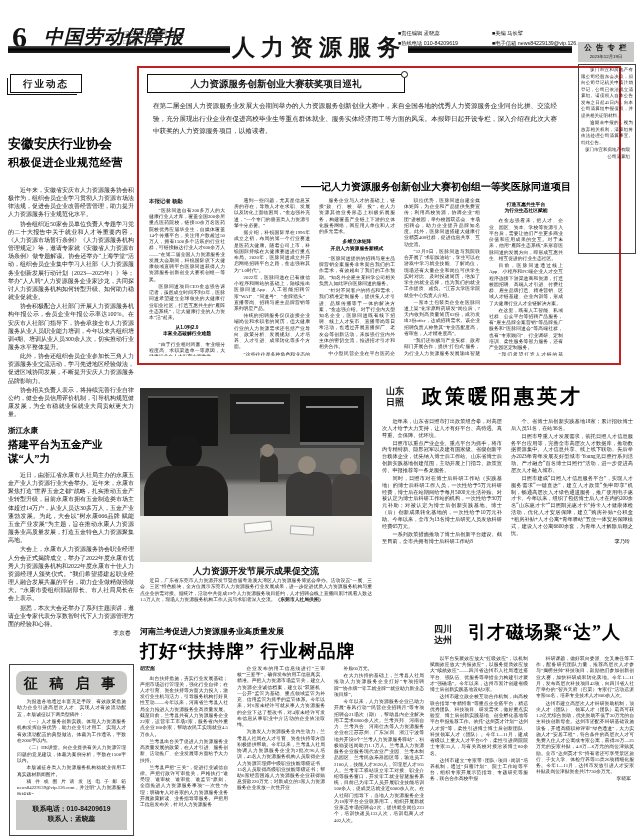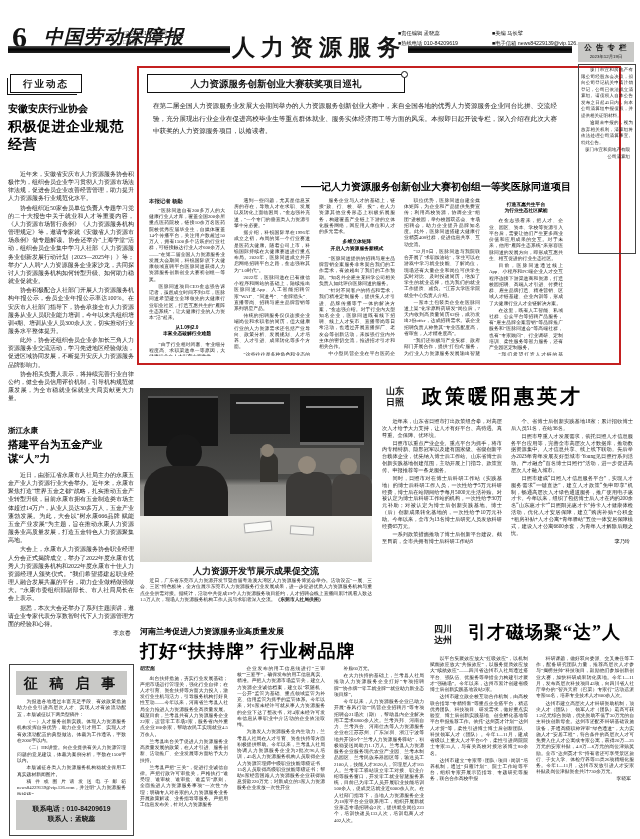--- a/index.html
+++ b/index.html
@@ -36,22 +36,22 @@
   <div class="abs sans" style="left:398px;top:39px;width:92px;font-size:5.3px;line-height:8px;">■热线电话 010-84209619</div>
   <div class="abs sans" style="left:492px;top:39px;width:110px;font-size:5.3px;line-height:8px;">■电子信箱 news84229139@vip.126.com</div>
 
   <div class="abs rule" style="left:8px;top:46px;width:222px;height:7px;"></div>
   <div class="abs rule" style="left:408px;top:46px;width:164px;height:7px;"></div>
   <div class="abs sans" style="left:230px;top:33px;width:178px;height:28px;font-size:23px;font-weight:bold;letter-spacing:6px;text-align:center;line-height:28px;">人力资源服务</div>
 
   <div class="abs sans" style="left:10px;top:74px;width:70px;height:17px;border:1.3px solid #111;box-shadow:-3px 2px 0 -1px #fff,-4px 3px 0 -1px #111;font-size:9.5px;font-weight:bold;text-align:center;line-height:17px;letter-spacing:2px;">行业动态</div>
 
   <section class="abs" style="left:8px;top:102px;width:126px;height:320px;">
-    <div class="eyebrow" style="font-size:10px;">安徽安庆行业协会</div>
-    <h2 style="font-size:14px;margin:2px 0 16px 0;letter-spacing:0.5px;">积极促进企业规范经营</h2>
+    <div class="eyebrow" style="font-size:13px;margin-top:33px;">安徽安庆行业协会</div>
+    <h2 style="font-size:11px;margin:2px 0 16px 0;letter-spacing:0.5px;">积极促进企业规范经营</h2>
     <div class="bcol" style="height:285px;font-size:6px;line-height:1.36;">
         <p>近年来，安徽省安庆市人力资源服务协会积极作为，组织会员企业学习贯彻人力资源市场法律法规，促进会员企业改善经营管理，助力提升人力资源服务行业规范化水平。</p>
         <p>协会组织近50家会员单位负责人专题学习党的二十大报告中关于就业和人才等重要内容，《人力资源市场暂行条例》《人力资源服务机构管理规定》等，邀请专家就《安徽省人力资源市场条例》做专题解读。协会还举办“上海学堂”活动，组织会员企业集中学习人社部《人力资源服务业创新发展行动计划（2023—2025年）》等；举办“人人聘”人力资源服务企业家沙龙，共同探讨人力资源服务机构如何转型升级、如何助力稳就业促就业。</p>
         <p>协会积极配合人社部门开展人力资源服务机构年报公示，会员企业年报公示率达100%。在安庆市人社部门指导下，协会承接全市人力资源服务从业人员职业能力培训，今年以来共组织培训4期、培训从业人员300余人次，切实推动行业服务水平整体提升。</p>
         <p>此外，协会还组织会员企业参加长三角人力资源服务业交流活动，学习先进地区经验做法，促进区域协同发展，不断提升安庆人力资源服务品牌影响力。</p>
         <p>协会相关负责人表示，将持续完善行业自律公约，健全会员信用评价机制，引导机构规范健康发展，为全市稳就业保就业大局贡献更大力量。</p>
       </div>
   </section>
 
   <section class="abs" style="left:8px;top:426px;width:126px;height:230px;">
@@ -59,21 +59,21 @@
     <h2 style="font-size:10.5px;margin:2px 0 5px 0;">搭建平台为五金产业谋“人”力</h2>
     <div class="bcol" style="height:198px;font-size:6px;line-height:1.36;">
         <p>近日，由浙江省永康市人社局主办的永康五金产业人力资源行业大会举办。近年来，永康市聚焦打造“世界五金之都”战略，扎实推动五金产业转型升级，目前永康市拥有五金制造类市场主体超过14万户，从业人员达30多万人，五金产业蓬勃发展。为此，大会以“树永康666品牌 赋能五金产业发展”为主题，旨在推动永康人力资源服务业高质量发展，打造五金特色人力资源聚集高地。</p>
         <p>大会上，永康市人力资源服务协会职业经理人分会正式揭牌成立，举办了2022年度永康市优秀人力资源服务机构和2022年度永康市十佳人力资源经理人颁奖仪式。“我们希望搭建起职业经理人融合发展共赢的平台，助力企业做精做强做大。”永康市委组织部副部长、市人社局局长在会上表示。</p>
         <p>据悉，本次大会还举办了系列主题演讲，邀请企业专家代表分享数智时代下人力资源管理方面的经验和心得。</p>
         <p class="author">李京春</p>
       </div>
   </section>
 
   <section class="abs thinbox" style="left:9px;top:664px;width:123px;height:170px;">
-    <div class="graybox sans" style="margin:6px 6px 4px 6px;height:24px;font-size:14px;font-weight:bold;text-align:center;line-height:24px;letter-spacing:4px;">征 稿 启 事</div>
+    <div class="graybox sans" style="margin:6px 6px 4px 6px;height:24px;font-size:14px;font-weight:bold;text-align:center;line-height:24px;letter-spacing:4px;border-radius:7px;">征 稿 启 事</div>
     <div class="bcol" style="margin:0 7px;height:96px;font-size:4.8px;line-height:1.32;">
         <p>为报道各地通过丰富充足手段、有效政策措施助力企业引进高层次人才、实现人才有效流动配置，本版诚征以下两类型稿件：</p>
         <p>（一）人才服务创新实践。体现人力资源服务机构发挥自身优势，助力企业引才用工、实现人才有效流动配置的典型做法。体裁为工作通讯，字数在2000字以内。</p>
         <p>（二）HR讲堂。向企业提供有关人力资源管理问题的意见建议，体裁为案例分析，字数在1500字以内。</p>
         <p>本版诚征各类人力资源服务机构稳就业保用工真实题材新闻图片。</p>
         <p>稿件或图片请发送电子邮箱news84229139@vip.126.com，并注明“人力资源服务版投稿”。</p>
       </div>
     <div class="graybox sans" style="position:absolute;left:6px;right:6px;bottom:5px;height:26px;padding-top:4px;text-align:center;">
       <div style="font-size:6.8px;font-weight:bold;line-height:10px;">联系电话：010-84209619</div>
       <div style="font-size:6.8px;font-weight:bold;line-height:10px;">联系人：孟晓蕊</div>

